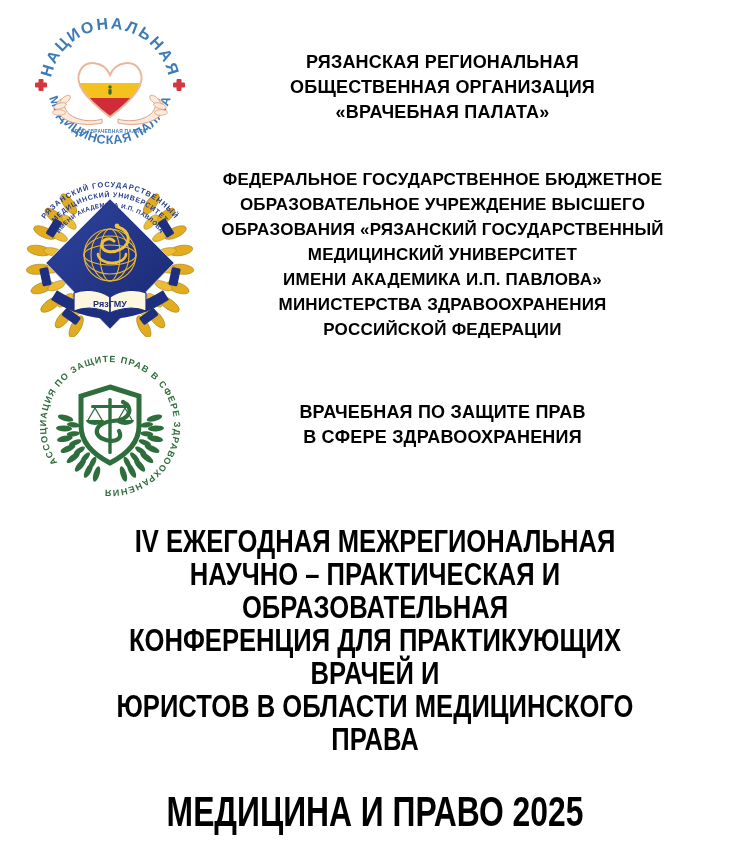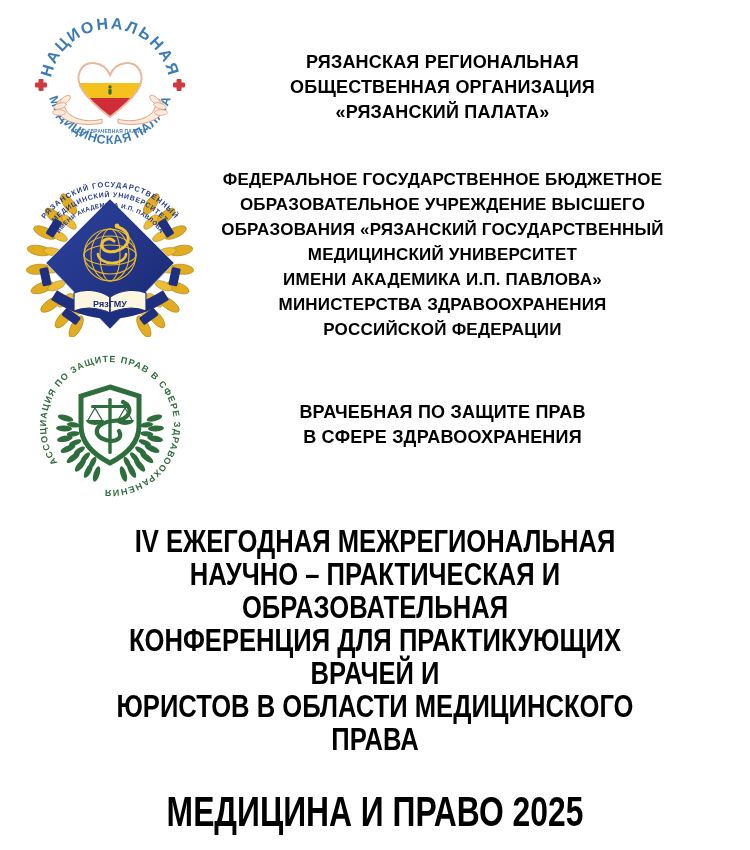--- a/index.html
+++ b/index.html
@@ -74,21 +74,21 @@
         <path d="M 82,62 C 76,48 58,46 52,58 C 46,70 56,84 82,104 C 108,84 118,70 112,58 C 106,46 88,48 82,62 Z" fill="none" stroke="#e9b79c" stroke-width="2"></path>
         <g fill="#2f6b33">
           <circle cx="82" cy="74" r="1.7"></circle>
           <path d="M 80.4,76.2 h 3.2 v 4.6 l -1.6,1.2 l -1.6,-1.2 Z"></path>
         </g>
         <text x="82" y="120" font-size="4.8" font-weight="bold" fill="#3d7ab8" text-anchor="middle" letter-spacing="0.3">РРОО "ВРАЧЕБНАЯ ПАЛАТА"</text>
       </svg>
     </div>
     <div class="org-text t1">РЯЗАНСКАЯ РЕГИОНАЛЬНАЯ
 ОБЩЕСТВЕННАЯ ОРГАНИЗАЦИЯ
-«РЯЗАНСКИЙ ПАЛАТА»</div>
+«ВРАЧЕБНАЯ ПАЛАТА»</div>
   </div>
 
   <div class="row row-2">
     <div class="logo-col">
       <svg width="172" height="178" viewBox="0 0 172 178">
         <defs>
           <path id="rzA1" d="M 4,110 A 82,82 0 0 1 168,110"></path>
           <path id="rzA2" d="M 14,110 A 72,72 0 0 1 158,110"></path>
           <path id="rzA3" d="M 24,110 A 62,62 0 0 1 148,110"></path>
           <linearGradient id="dg" x1="0" y1="0" x2="1" y2="1">

